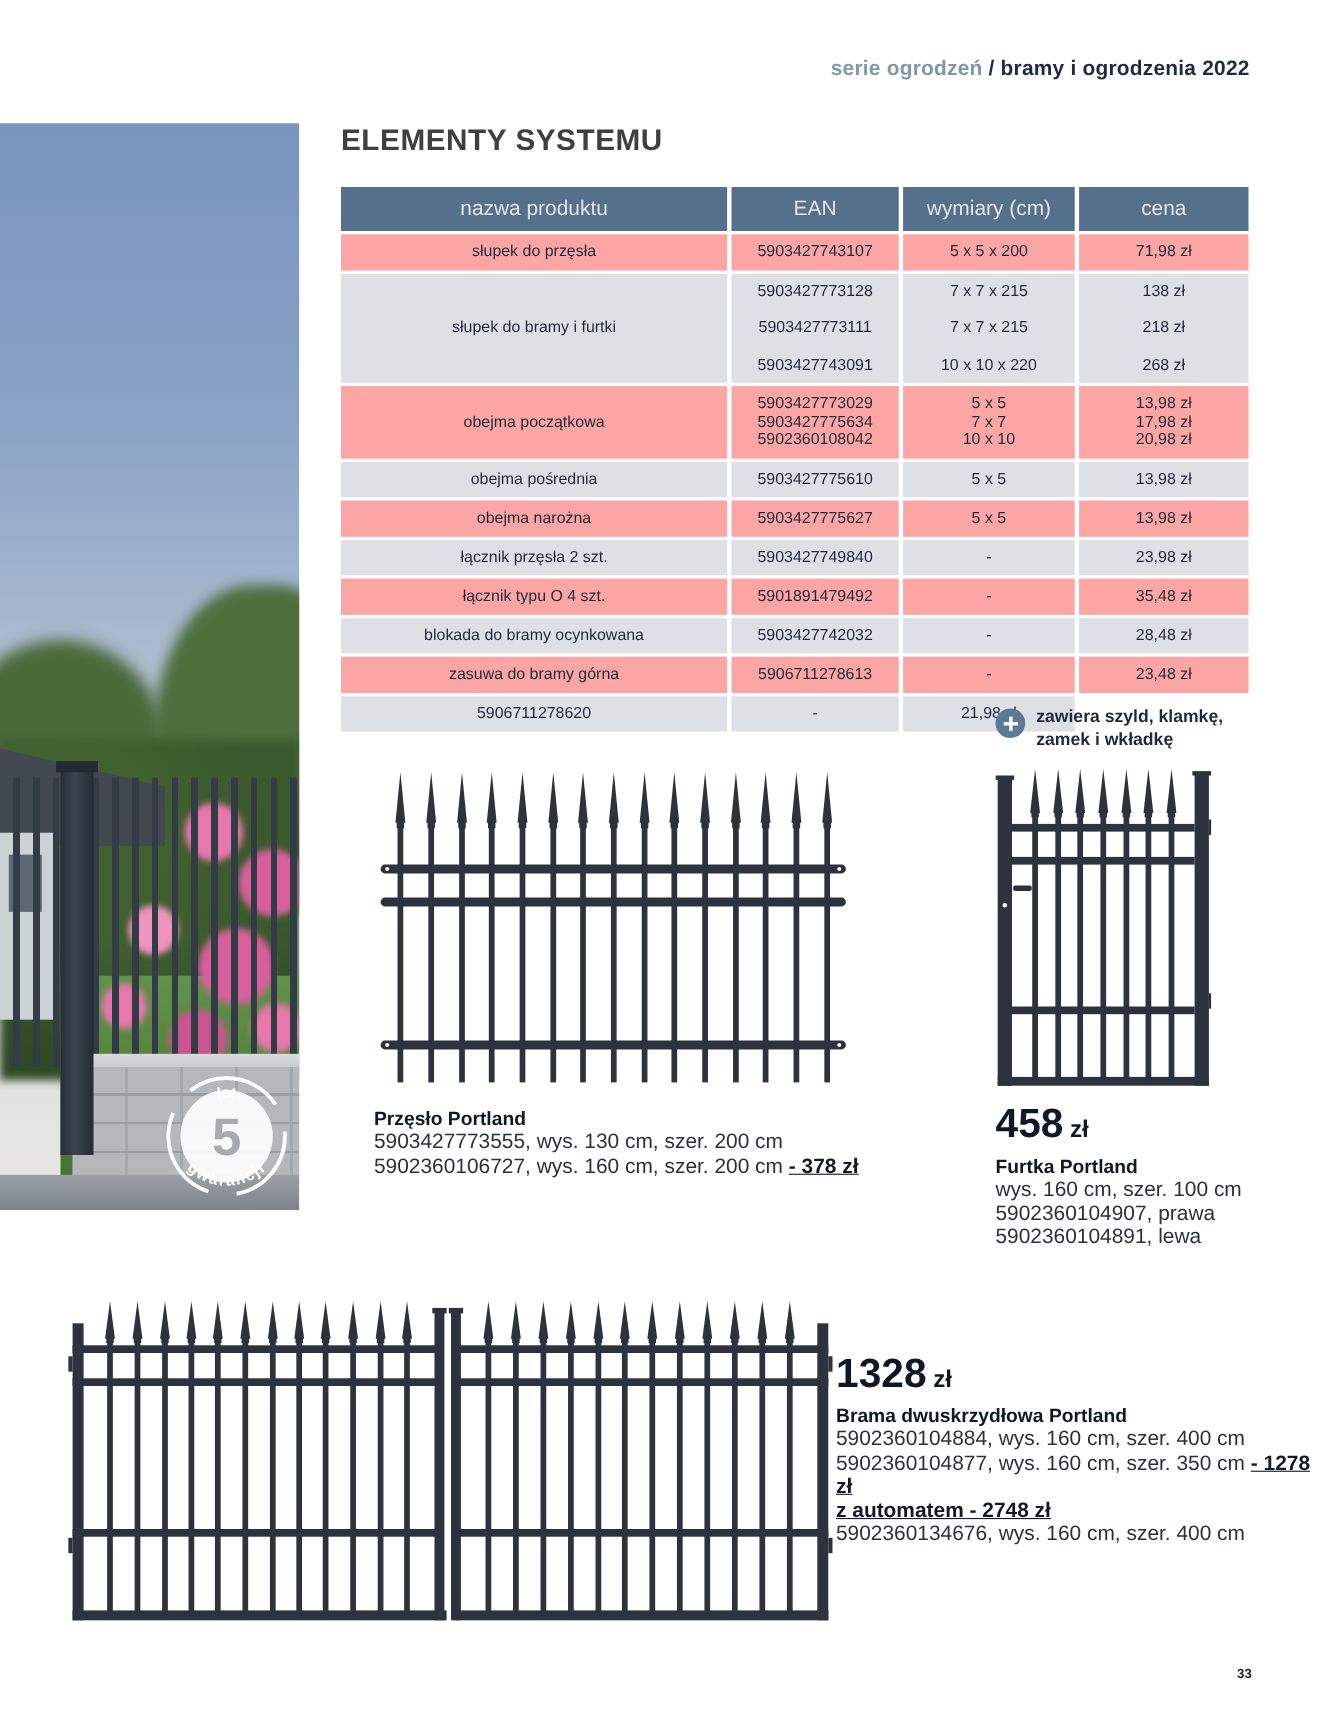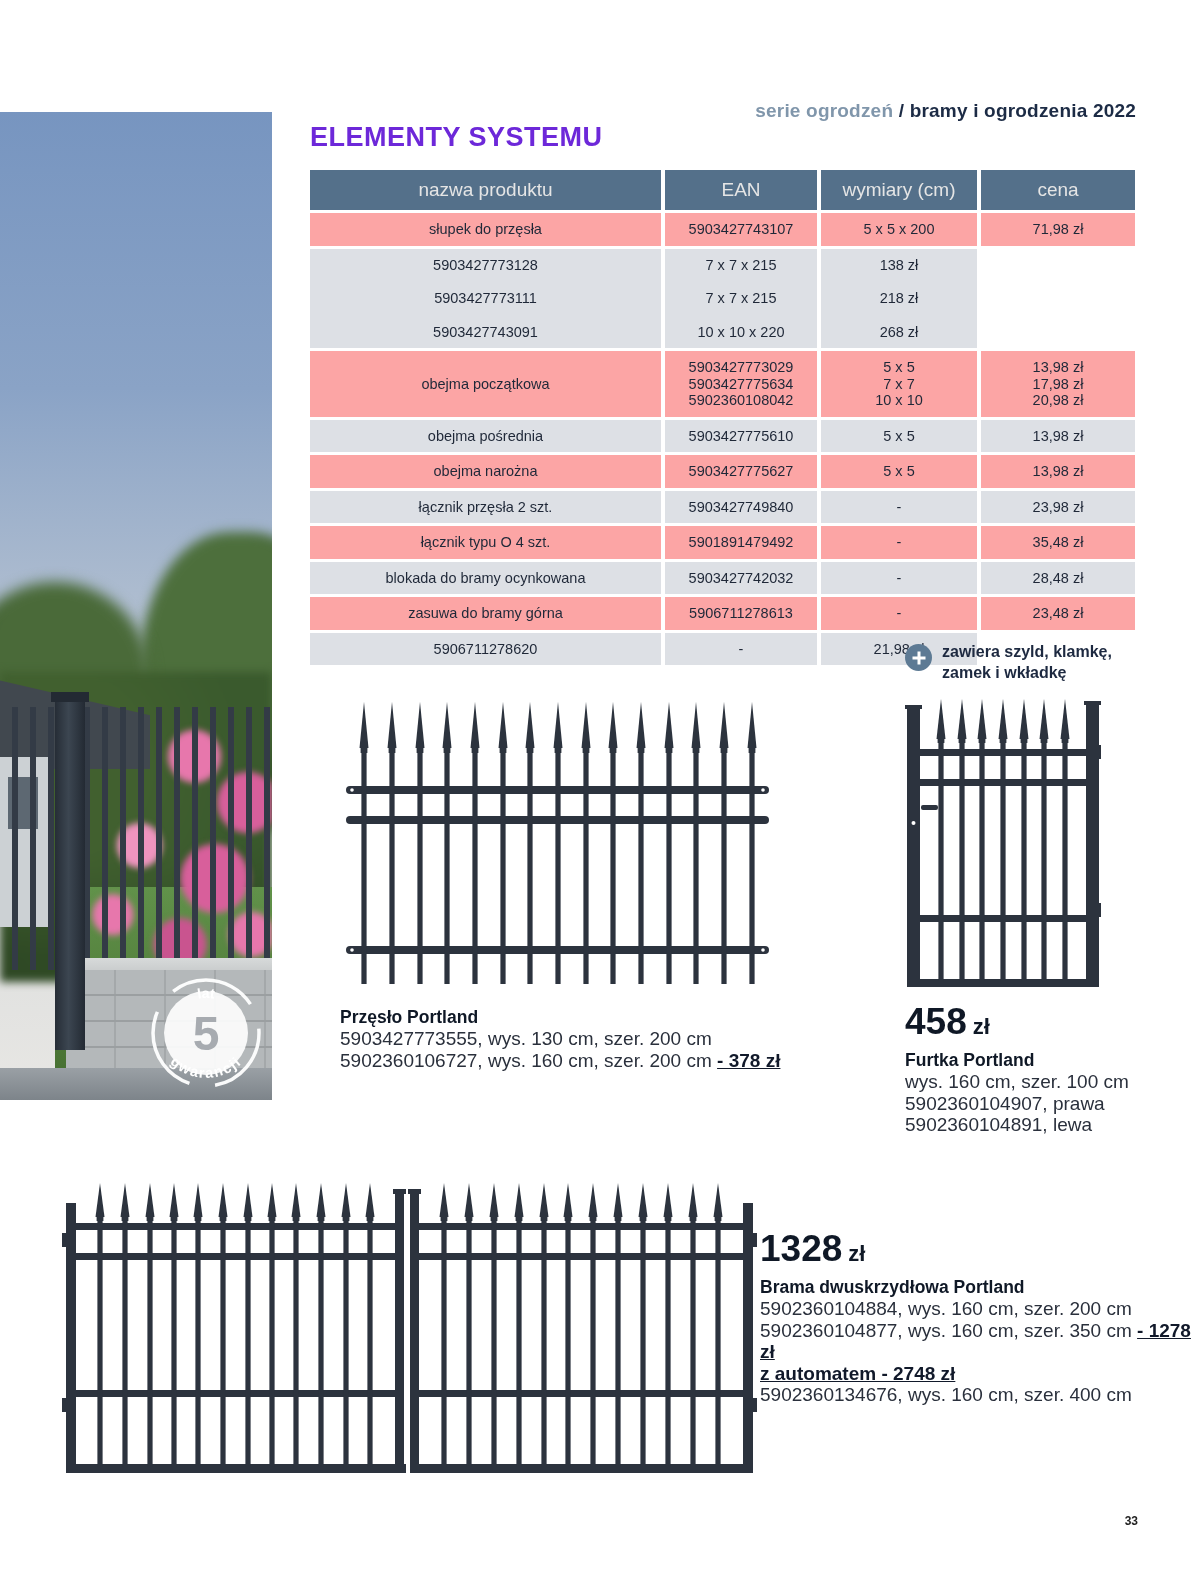--- a/index.html
+++ b/index.html
@@ -4,26 +4,26 @@
 <style>
   :root{
     --accent-slate:#54708a; --navy:#1c2b45; --breadcrumb-light:#8096ab;
     --row-gray:#dde0e5; --ink:#1e2635; --fence:#2c333e;
   }
   html,body{margin:0;padding:0;background:#fff;}
   body{font-family:"Liberation Sans",sans-serif;color:var(--ink);}
   .page{position:relative;width:1200px;height:1571px;background:#fff;overflow:hidden;}
 
   
-  .breadcrumb{position:absolute;top:52px;right:64px;font-size:19px;font-weight:700;letter-spacing:.2px;margin-top:48px;}
+  .breadcrumb{position:absolute;top:52px;right:64px;font-size:19px;font-weight:700;letter-spacing:.2px;}
   .breadcrumb .light{color:var(--breadcrumb-light);}
   .breadcrumb .dark{color:var(--navy);}
 
   
-  .page-title{position:absolute;left:310px;top:112px;font-size:27px;font-weight:700;letter-spacing:.5px;color:#6d28d9;margin-top:10px;}
+  .page-title{position:absolute;left:310px;top:112px;font-size:27px;font-weight:700;letter-spacing:.5px;color:#404040;}
 
   
   .table{position:absolute;left:310px;top:170px;width:825px;}
   .trow{display:grid;grid-template-columns:351px 152px 156px 154px;column-gap:4px;margin-bottom:3px;}
   .tcell{display:flex;flex-direction:column;justify-content:center;align-items:center;text-align:center;
          font-size:14.5px;line-height:16.5px;padding:8px 4px;color:#1f2838;background:#fff;}
   .thead .tcell{background:var(--accent-slate);color:#e5e5e5;font-size:19px;font-weight:400;height:24px;}
   .trow.gray .tcell{background:var(--row-gray);gap:17px;}
   .trow.white .tcell{background:#fca5a5;}
 
@@ -148,20 +148,23 @@
             <div>5903427743107</div>
           </div>
           <div class="tcell">
             <div>5 x 5 x 200</div>
           </div>
           <div class="tcell">
             <div>71,98 zł</div>
           </div>
         </div>
         <div class="trow gray">
+          <div class="tcell">
+            <div>słupek do bramy i furtki</div>
+          </div>
           <div class="tcell">
             <div>5903427773128</div>
             <div>5903427773111</div>
             <div>5903427743091</div>
           </div>
           <div class="tcell">
             <div>7 x 7 x 215</div>
             <div>7 x 7 x 215</div>
             <div>10 x 10 x 220</div>
           </div>
@@ -445,21 +448,21 @@
       <span>5902360104891, lewa</span><b></b>
     </div>
   </div>
 
   <div class="price-block" style="left:760px;top:1230px">
     <div class="big-price">
       <span>1328</span><span class="cur">zł</span>
     </div>
     <div class="prod-name">Brama dwuskrzydłowa Portland</div>
     <div class="prod-line">
-      <span>5902360104884, wys. 160 cm, szer. 200 cm</span><b></b>
+      <span>5902360104884, wys. 160 cm, szer. 400 cm</span><b></b>
     </div>
     <div class="prod-line">
       <span>5902360104877, wys. 160 cm, szer. 350 cm </span><b>- 1278 zł</b>
     </div>
     <div class="prod-line">
       <span></span><b>z automatem - 2748 zł</b>
     </div>
     <div class="prod-line">
       <span>5902360134676, wys. 160 cm, szer. 400 cm</span><b></b>
     </div>

